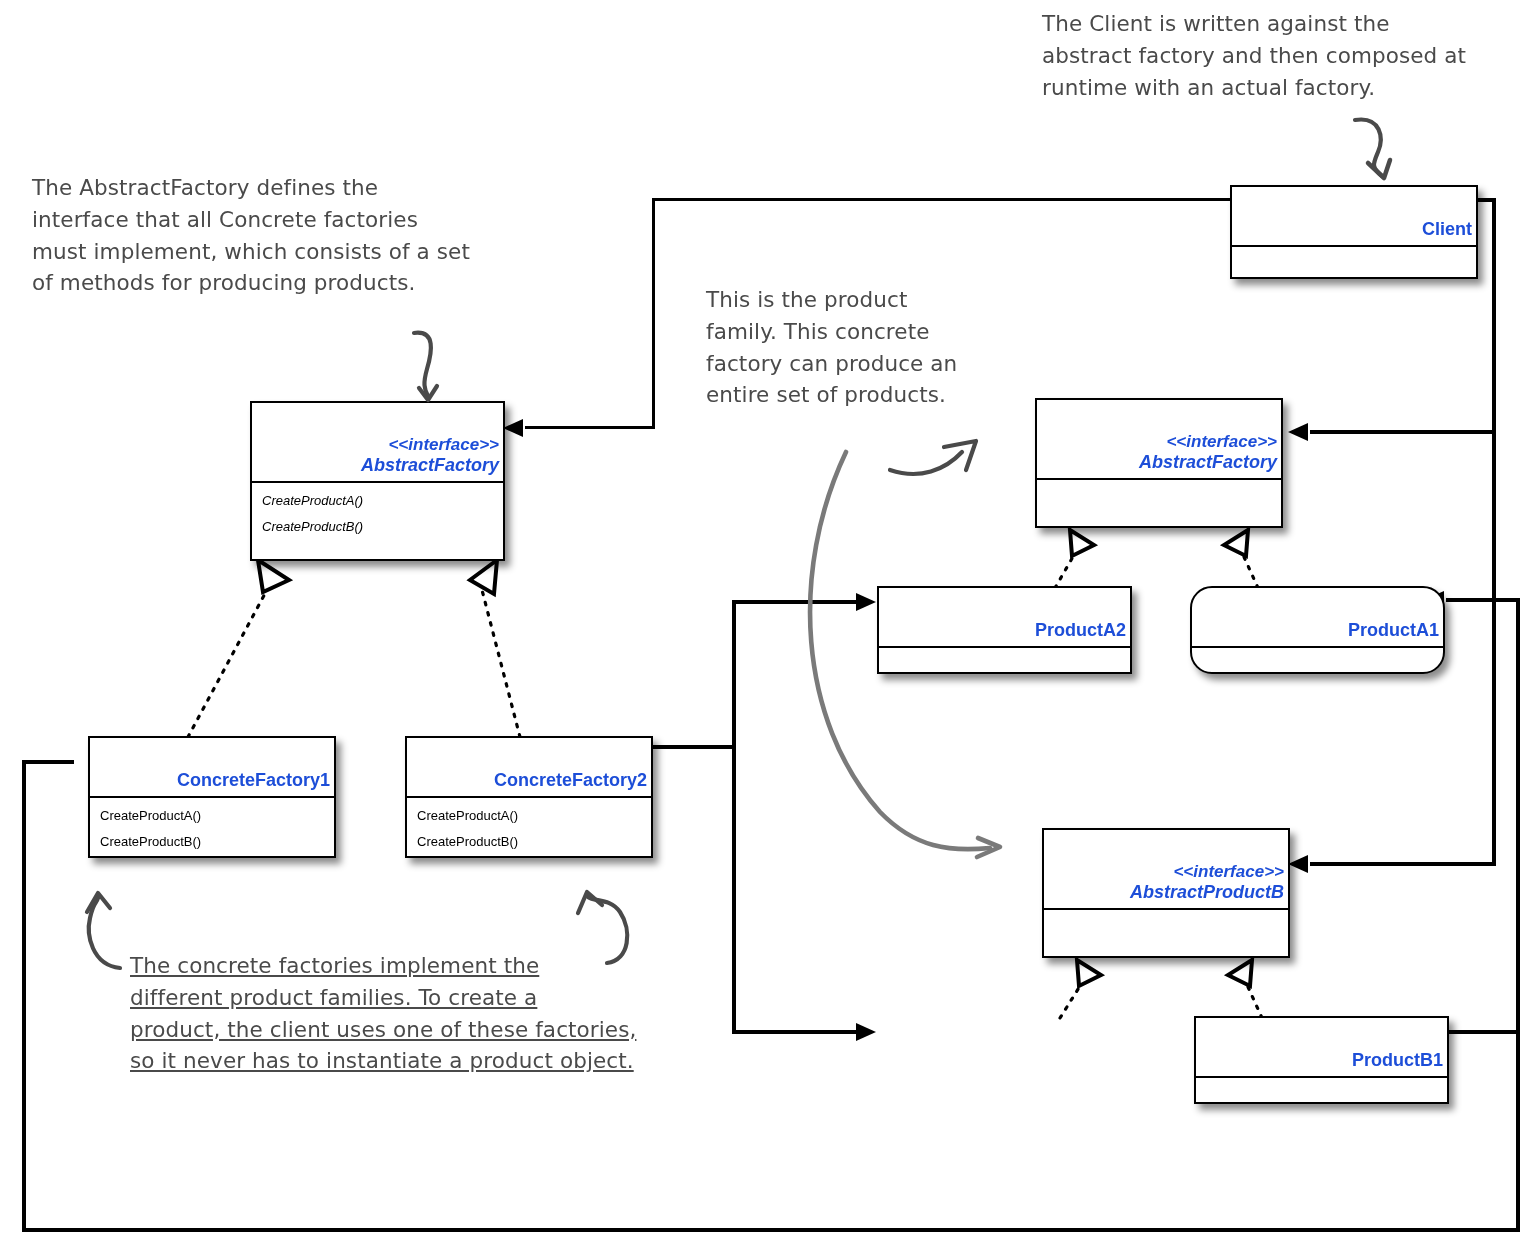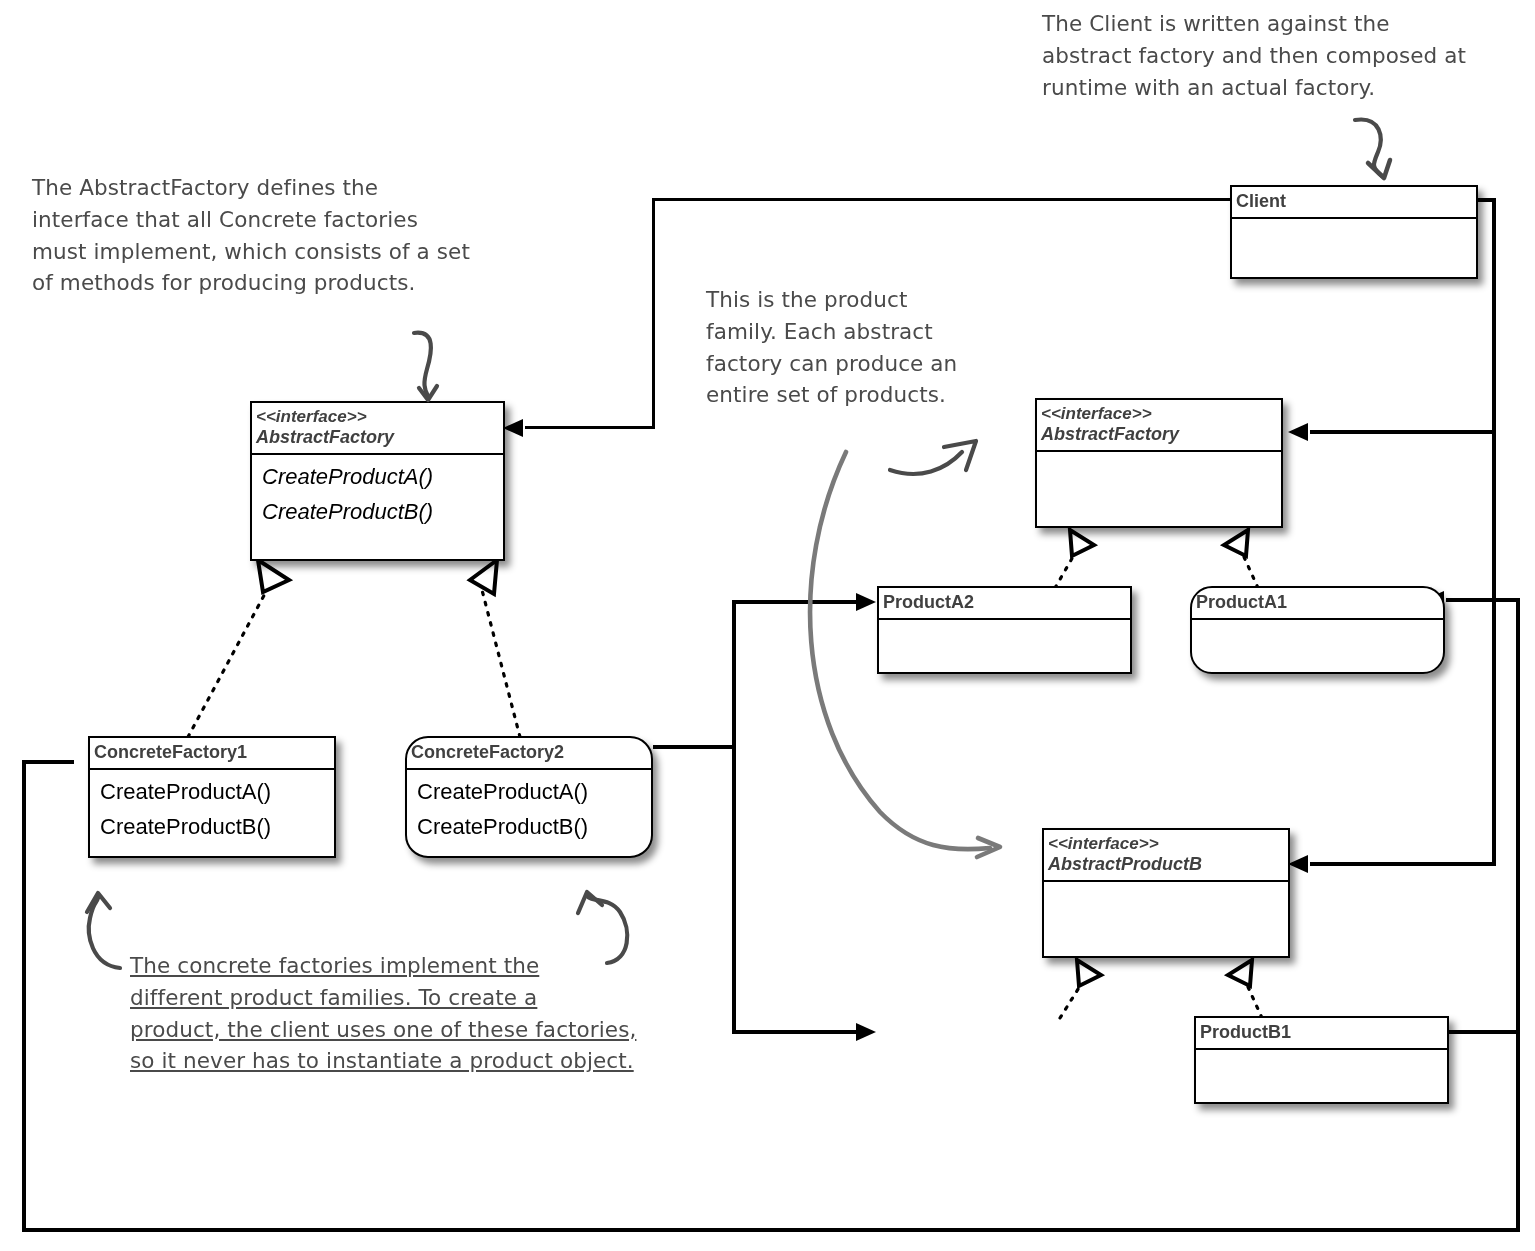--- a/index.html
+++ b/index.html
@@ -9,34 +9,35 @@
   
   .uml{
     position:absolute;
     background:#ffffff;
     border:2px solid #000;
     box-sizing:border-box;
     box-shadow:5px 6px 7px rgba(0,0,0,.45);
     z-index:30;
   }
   .uml .hdr{
-    text-align:left;
+    text-align:right;
     padding:4px 4px 5px 4px;
     line-height:1.18;
     font-weight:bold;
     font-size:17px;
-    color:#404040;
+    color:#1d4ed8;
+    margin-top:28px;
   }
   .uml .hdr .stereo{display:block;font-style:italic;font-weight:bold;font-size:17px;}
   .uml .hdr .nm{display:block;font-style:italic;font-weight:bold;font-size:18px;}
   .uml .hdr .nm.plain{font-style:normal;}
   .uml .sep{height:0;border-top:2px solid #000;}
   .uml .body{padding:7px 10px 4px 10px;}
   .uml .body .m{
-    font-size:22px;color:#000;line-height:1.0;
+    font-size:13px;color:#000;line-height:1.0;
     margin:4px 0 13px 0;font-style:normal;white-space:nowrap;
   }
   .uml .body .m.it{font-style:italic;}
 
   
   .ln{position:absolute;background:#000;z-index:10;}
   .lnH{height:4px;}
   .lnV{width:4px;}
   .lnH.thin{height:3px;}
   .lnV.thin{width:3px;}
@@ -167,21 +168,21 @@
     <div class="hdr">
       <span class="nm plain">ConcreteFactory1</span>
     </div>
     <div class="sep"></div>
     <div class="body">
       <div class="m">CreateProductA()</div>
       <div class="m">CreateProductB()</div>
     </div>
   </div>
 
-  <div class="uml" style="left:405px;top:736px;width:248px;height:122px;border-radius:23px;">
+  <div class="uml" style="left:405px;top:736px;width:248px;height:122px;">
     <div class="hdr">
       <span class="nm plain">ConcreteFactory2</span>
     </div>
     <div class="sep"></div>
     <div class="body">
       <div class="m">CreateProductA()</div>
       <div class="m">CreateProductB()</div>
     </div>
   </div>
 
@@ -239,21 +240,21 @@
   <div class="note" style="left:32px;top:172px;width:510px;">The AbstractFactory defines the
 interface that all Concrete factories
 must implement, which consists of a set
 of methods for producing products.</div>
 
   <div class="note" style="left:1042px;top:8px;width:500px;">The Client is written against the
 abstract factory and then composed at
 runtime with an actual factory.</div>
 
   <div class="note" style="left:706px;top:284px;width:310px;">This is the product
-family.  Each abstract
+family.  This concrete
 factory can produce an
 entire set of products.</div>
 
   <div class="note" style="left:130px;top:950px;width:620px;text-decoration:underline;">The concrete factories implement the
 different product families.  To create a
 product, the client uses one of these factories,
 so it never has to instantiate a product object.</div>
 
 </div>
 

